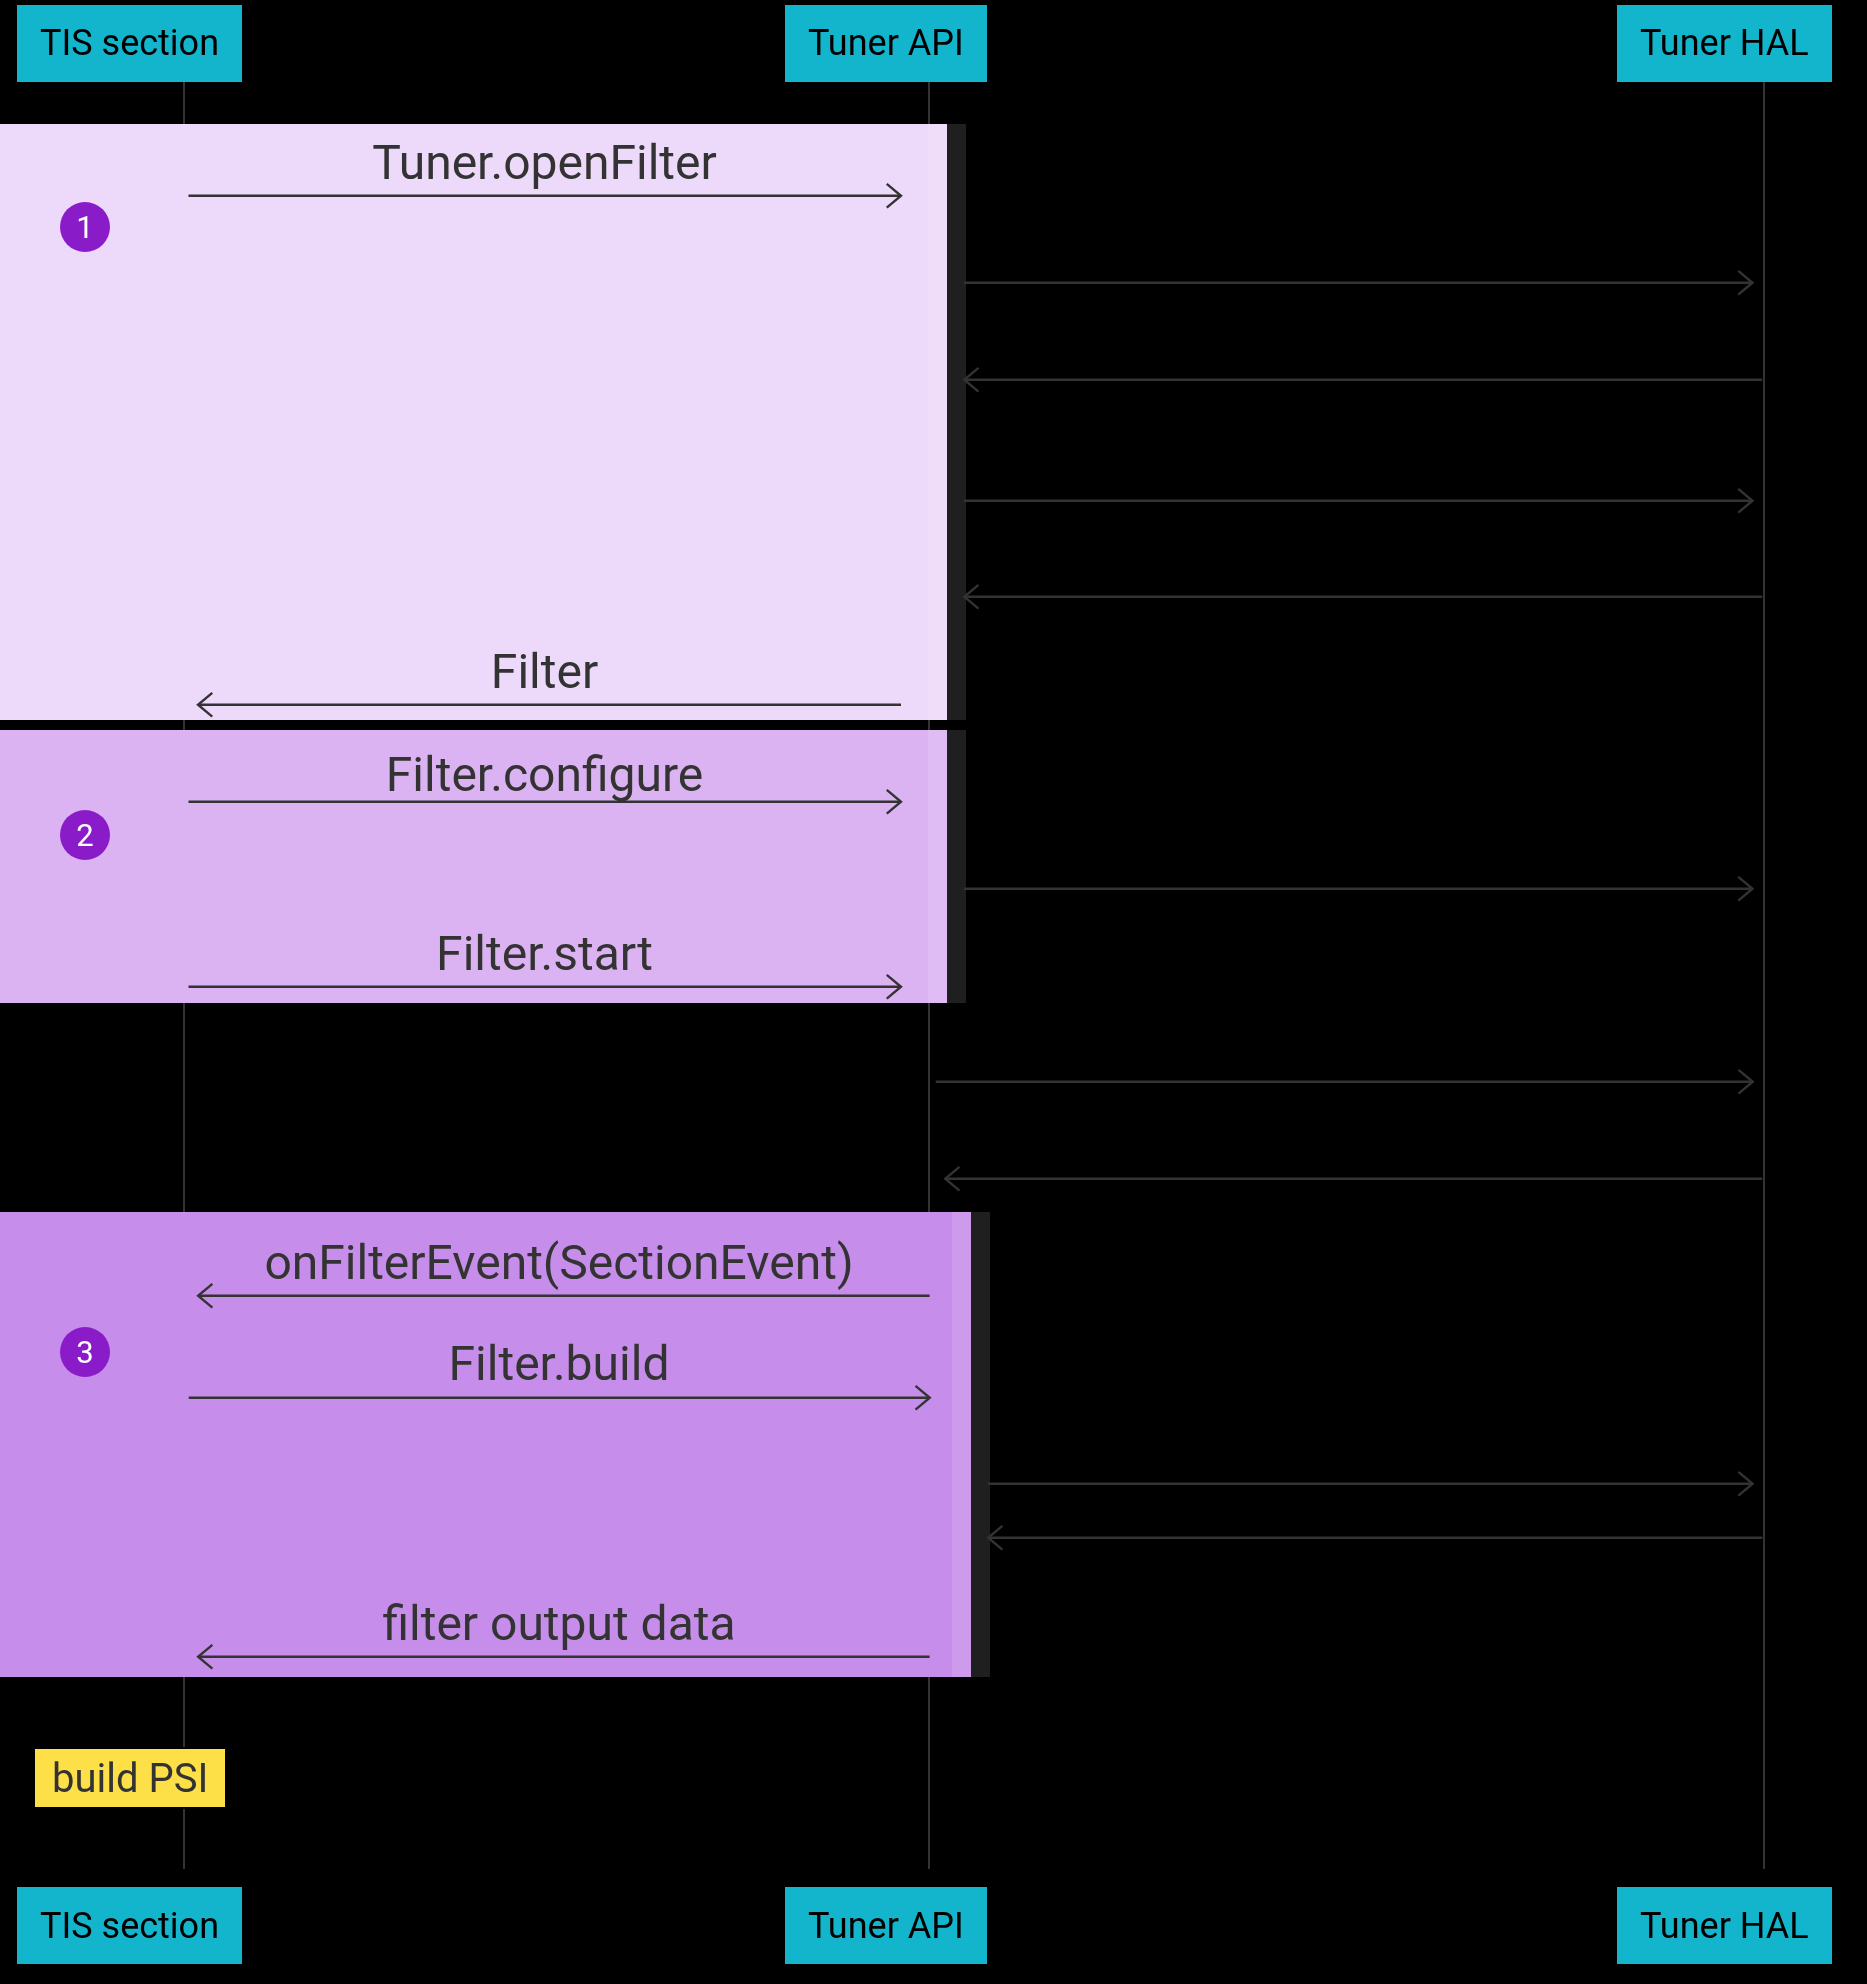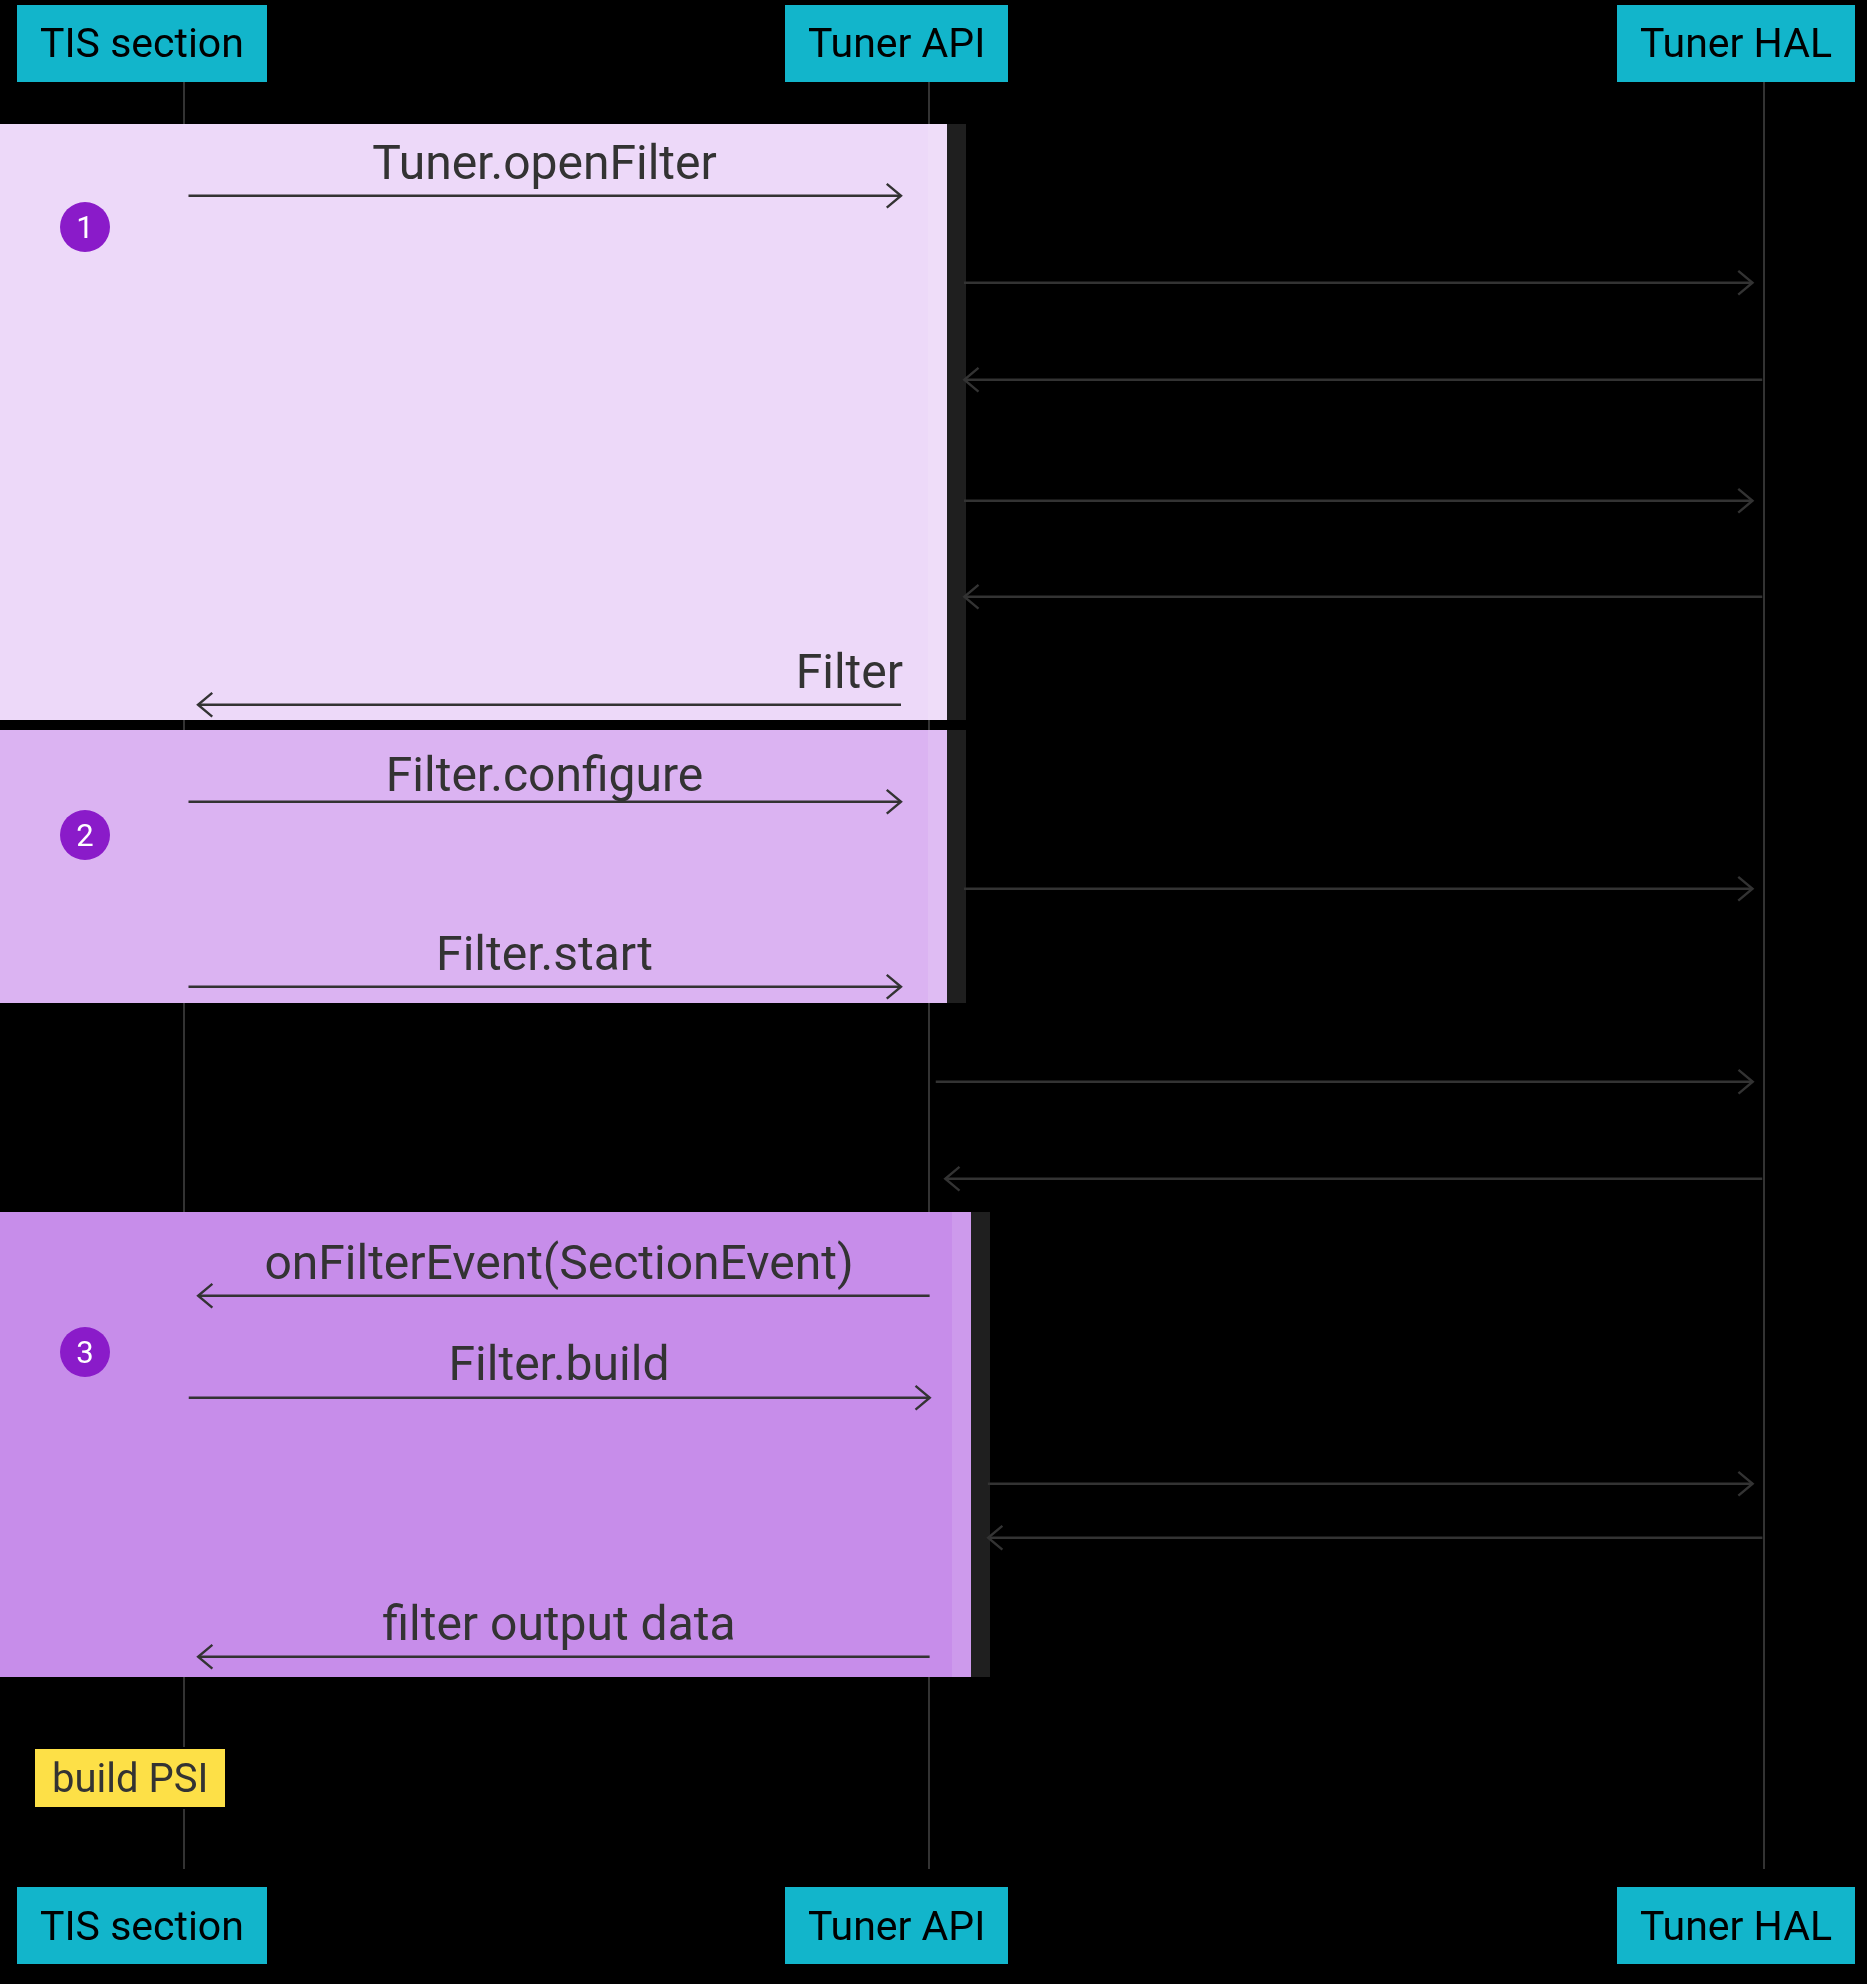--- a/index.html
+++ b/index.html
@@ -4,21 +4,21 @@
   <style>
     * { box-sizing: border-box; margin: 0; padding: 0; }
     body { background: #000; font-family: Roboto, Arial, sans-serif; }
     .wrap { position: relative; width: 1867px; height: 1985px; }
 
     .heading {
       position: absolute;
       height: 77px;
       background: #12b5cb;
       color: #000;
-      font-size: 41px;
+      font-size: 36px;
       display: flex;
       align-items: center;
       justify-content: center;
       padding: 0 23px;
     }
 
     .lifeline {
       position: absolute;
       width: 1.9px;
       background: #333;
@@ -125,21 +125,21 @@
   </svg>
   <svg class="arr" style="left:961px; top:496px; width:804px; height:19px;" viewBox="0 0 1680 40" width="804" height="19">
     <line class="al" x1="0" y1="10" x2="1660" y2="10"></line>
     <polyline class="ah" points="1630,-15 1660,10 1630,35"></polyline>
   </svg>
   <svg class="arr" style="left:952px; top:592px; width:813px; height:19px;" viewBox="0 0 1700 40" width="813" height="19">
     <line class="al" x1="1700" y1="10" x2="20" y2="10"></line>
     <polyline class="ah" points="50,-15 20,10 50,35"></polyline>
   </svg>
 
-  <div class="msg" style="left:186px; top:643px; width:717px;text-align:right;">Filter</div>
+  <div class="msg" style="left:186px; top:643px; width:717px;">Filter</div>
   <svg class="arr" style="left:186px; top:700px; width:727px; height:19px;" viewBox="0 0 1520 40" width="727" height="19">
     <line class="al" x1="1500" y1="10" x2="20" y2="10"></line>
     <polyline class="ah" points="50,-15 20,10 50,35"></polyline>
   </svg>
 
   <div class="msg" style="left:186px; top:739px; width:717px;margin-top:7px;">Filter.configure</div>
   <svg class="arr" style="left:186px; top:797px; width:727px; height:19px;" viewBox="0 0 1520 40" width="727" height="19">
     <line class="al" x1="0" y1="10" x2="1500" y2="10"></line>
     <polyline class="ah" points="1470,-15 1500,10 1470,35"></polyline>
   </svg>

